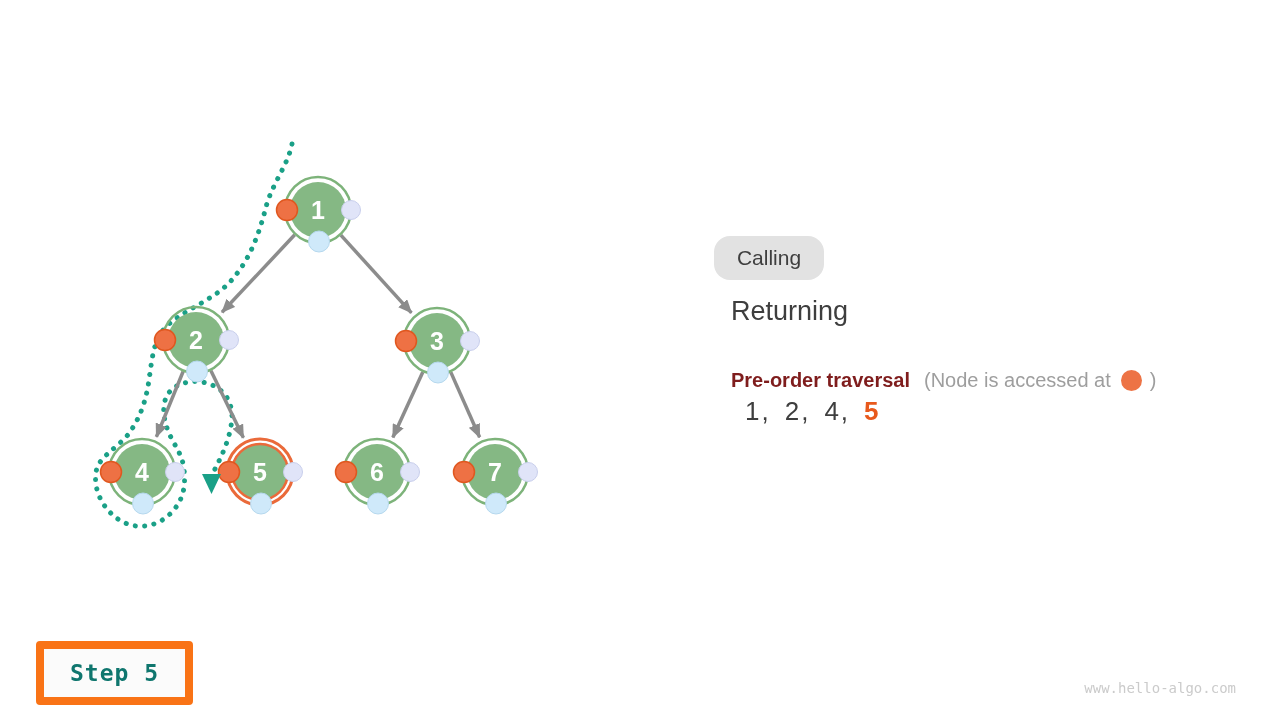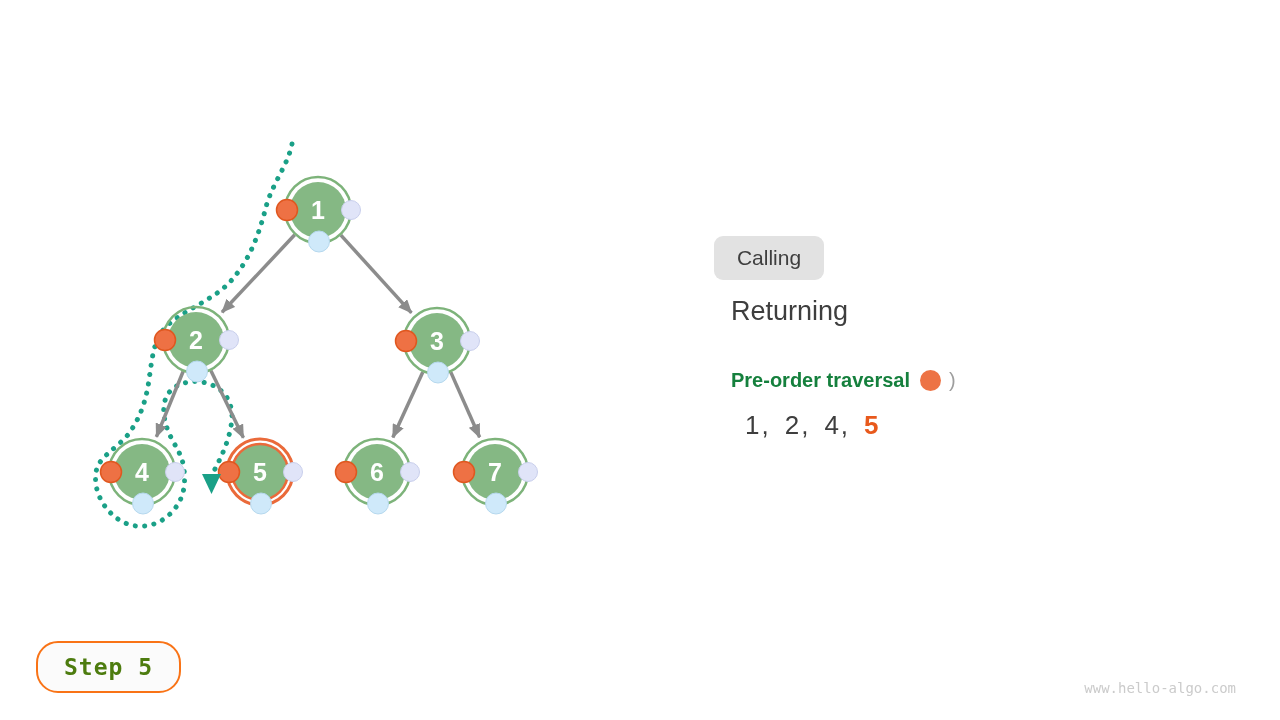--- a/index.html
+++ b/index.html
@@ -6,54 +6,54 @@
   body {
     width:1280px; height:720px; position:relative; overflow:hidden;
     background:#ffffff;
     font-family:"Liberation Sans", sans-serif;
     --accent:#e8591c;
   }
   #tree-svg { position:absolute; left:0; top:0; }
 
   .legend-badge {
     position:absolute; left:714px; top:236px; width:110px; height:44px;
-    background:#e2e2e2; border-radius:9px;
+    background:#e2e2e2; border-radius:16px;
     display:flex; align-items:center; justify-content:center;
     font-size:21px; color:#3e3e3e; cursor:pointer;
   }
   .legend-plain {
     position:absolute; left:731px; top:296px;
     font-size:27px; color:#3e3e3e; cursor:pointer;
   }
 
   .title-line {
     position:absolute; left:731px; top:367px; height:26px;
     display:flex; align-items:center; white-space:pre;
   }
-  .title-bold { font-size:20px; font-weight:bold; color:#15803d; }
+  .title-bold { font-size:20px; font-weight:bold; color:#7f1d1d; }
   .title-note { font-size:20px; color:#9e9e9e; margin-left:14px; }
   .note-dot {
     display:inline-block; width:21px; height:21px; border-radius:50%;
     background:#ed7345; margin:0 8px 0 10px; vertical-align:-3px;
   }
   .title-paren { font-size:20px; color:#9e9e9e; }
 
   .sequence {
-    position:absolute; left:745px; top:410px;
+    position:absolute; left:745px; top:396px;
     font-size:26px; color:#3e3e3e; white-space:pre;
   }
   .seq-num { letter-spacing:2px; margin-right:14px; }
   .seq-current { color:var(--accent); font-weight:bold; letter-spacing:2px; }
 
   .step-box {
     position:absolute; left:36px; top:641px; width:141px; height:48px;
-    background:#fbfbfb; border:2px solid #f97316; border-radius:22px;
+    background:#fbfbfb; border:8px solid #f97316; border-radius:4px;
     display:flex; align-items:center; justify-content:center;
     font-family:"DejaVu Sans Mono", monospace;
-    font-size:23px; font-weight:600; color:#4d7c0f; letter-spacing:1px;
+    font-size:23px; font-weight:600; color:#0f766e; letter-spacing:1px;
   }
 
   .watermark {
     position:absolute; right:44px; bottom:24px;
     font-family:"DejaVu Sans Mono", monospace;
     font-size:14px; color:#cbcbcb;margin-left:30px;
   }
 </style>
 </head>
 <body style="--accent: #e8591c;">
@@ -132,20 +132,21 @@
 
 <div class="legend-badge">
   <span>Calling</span>
 </div>
 <div class="legend-plain">
   <span>Returning</span>
 </div>
 
 <div class="title-line">
   <span class="title-bold">Pre-order traversal</span>
+  <span class="title-note">(Node is accessed at</span>
   <span class="note-dot"></span>
   <span class="title-paren">)</span>
 </div>
 
 <div class="sequence"><span class="seq-num">1,</span><span class="seq-num">2,</span><span class="seq-num">4,</span><span class="seq-current">5</span></div>
 
 <div class="step-box">
   <span>Step 5</span>
 </div>
 

